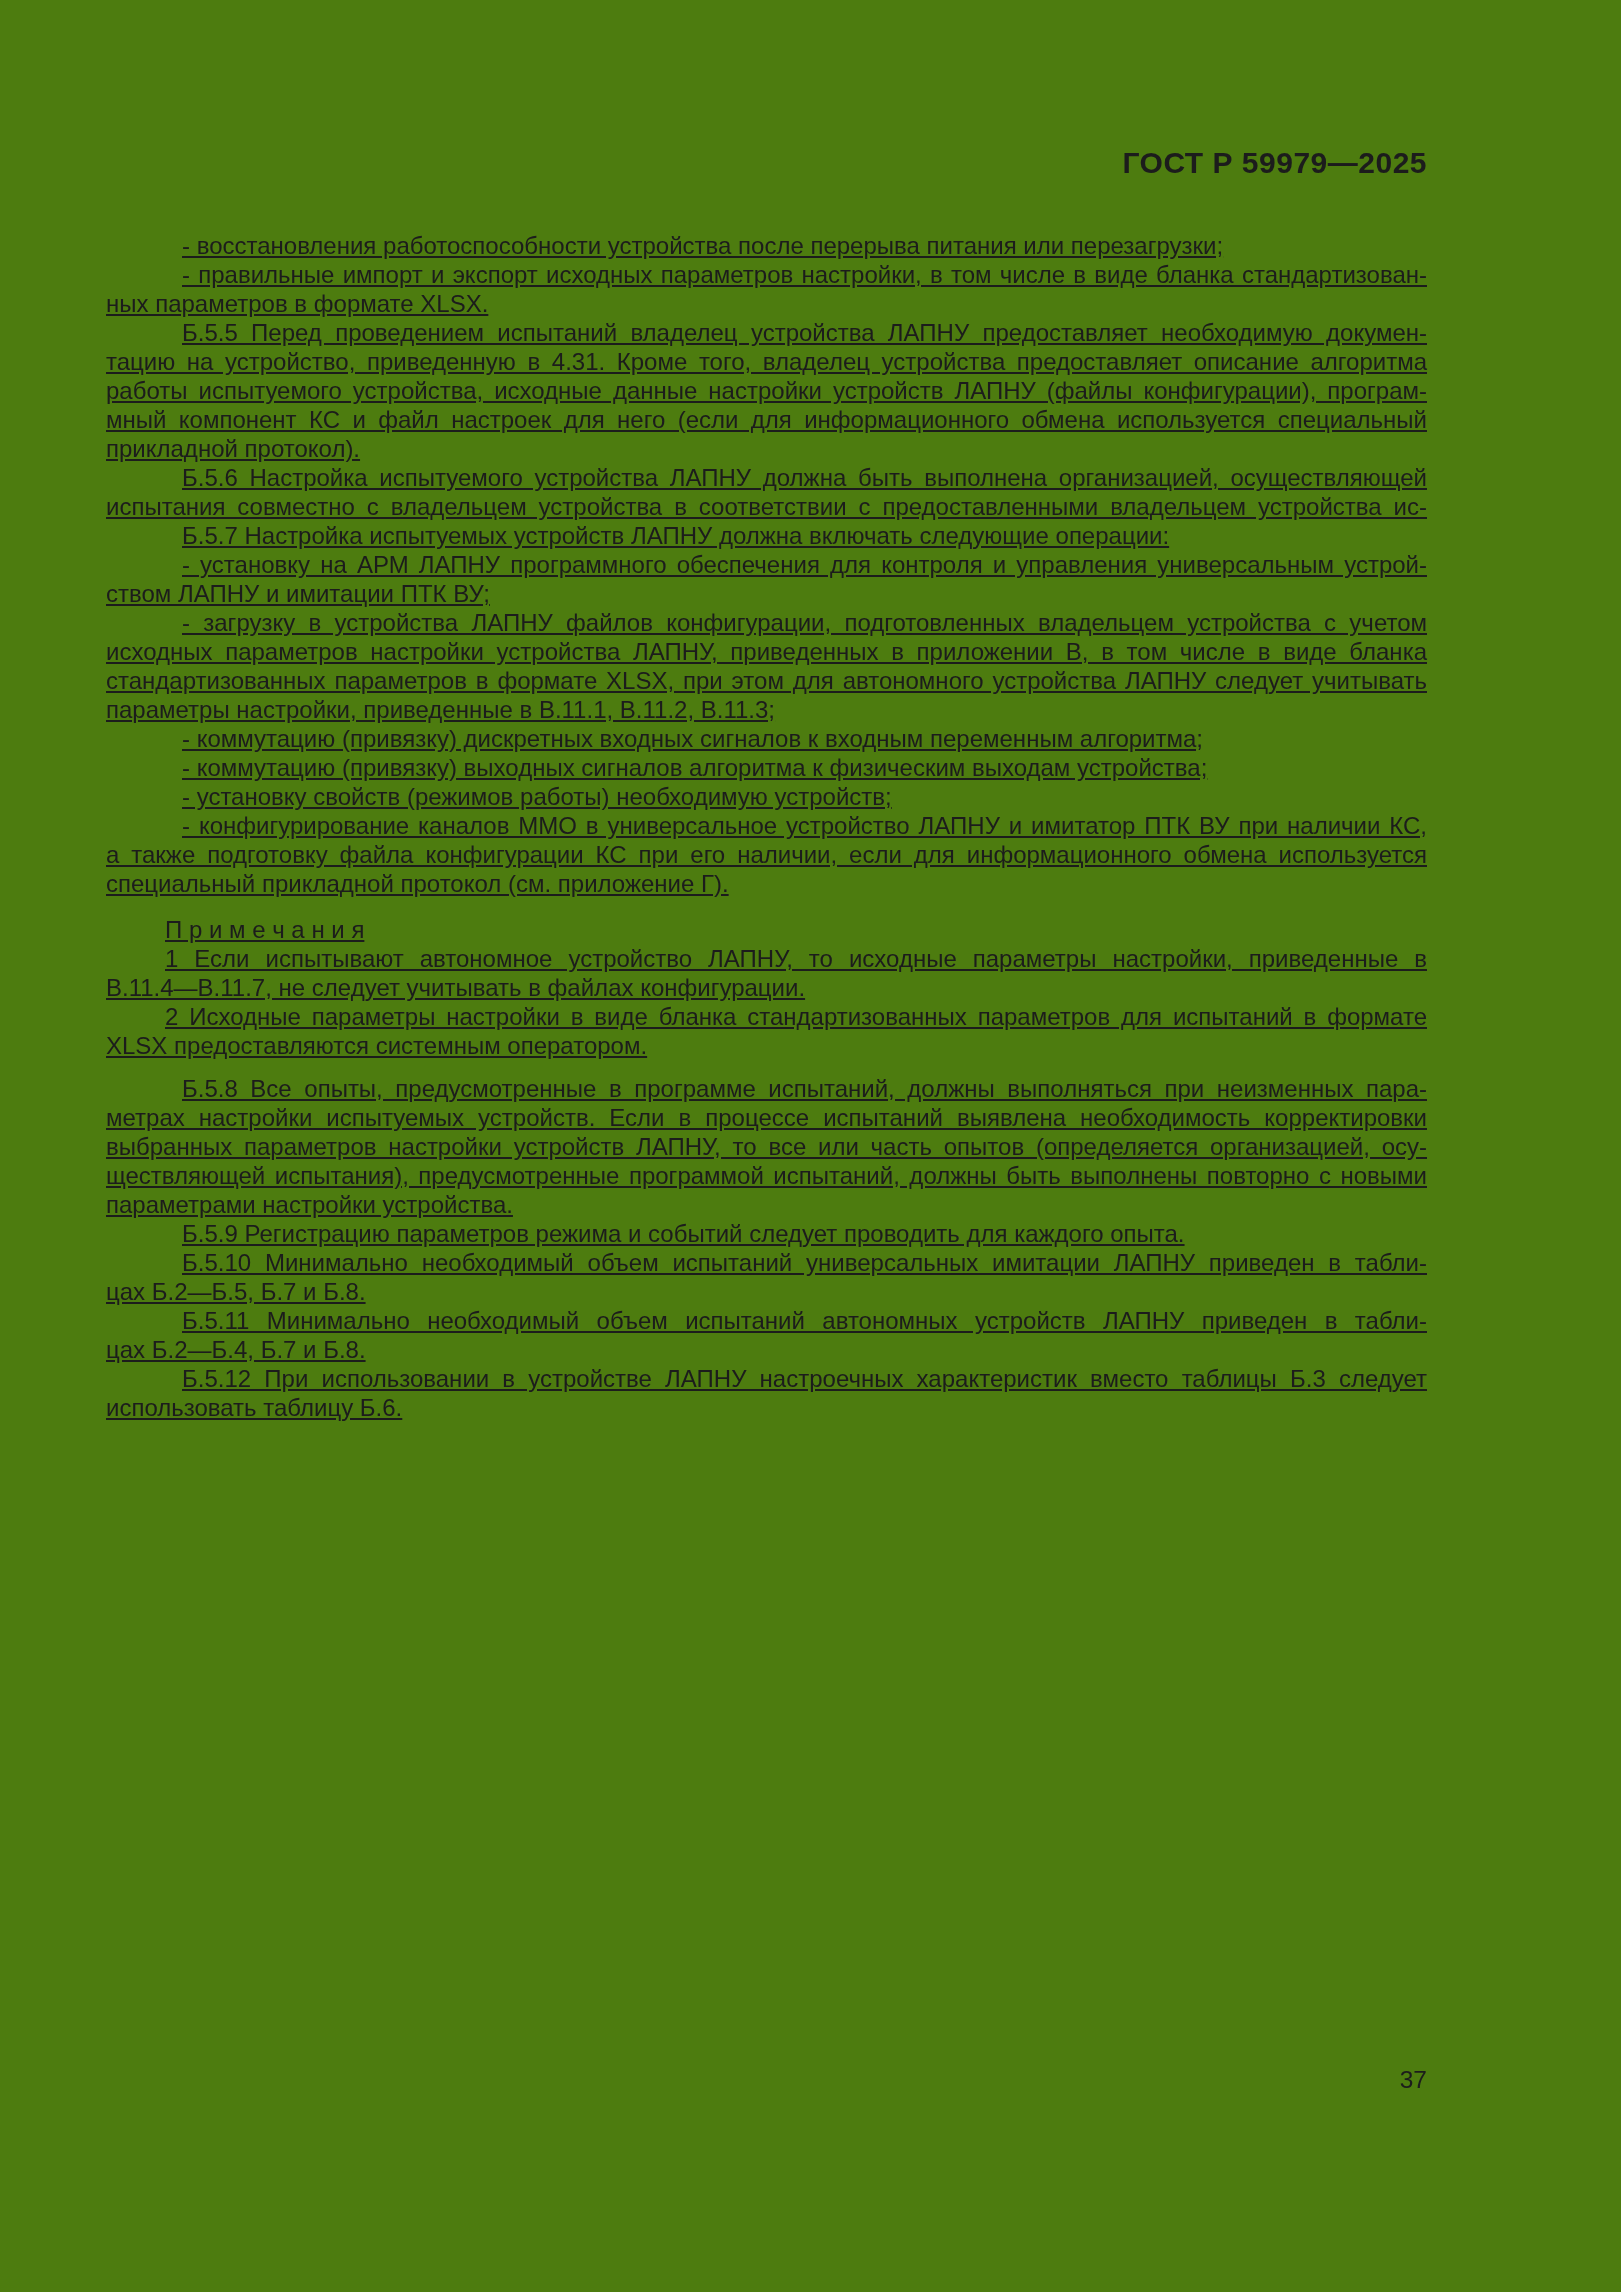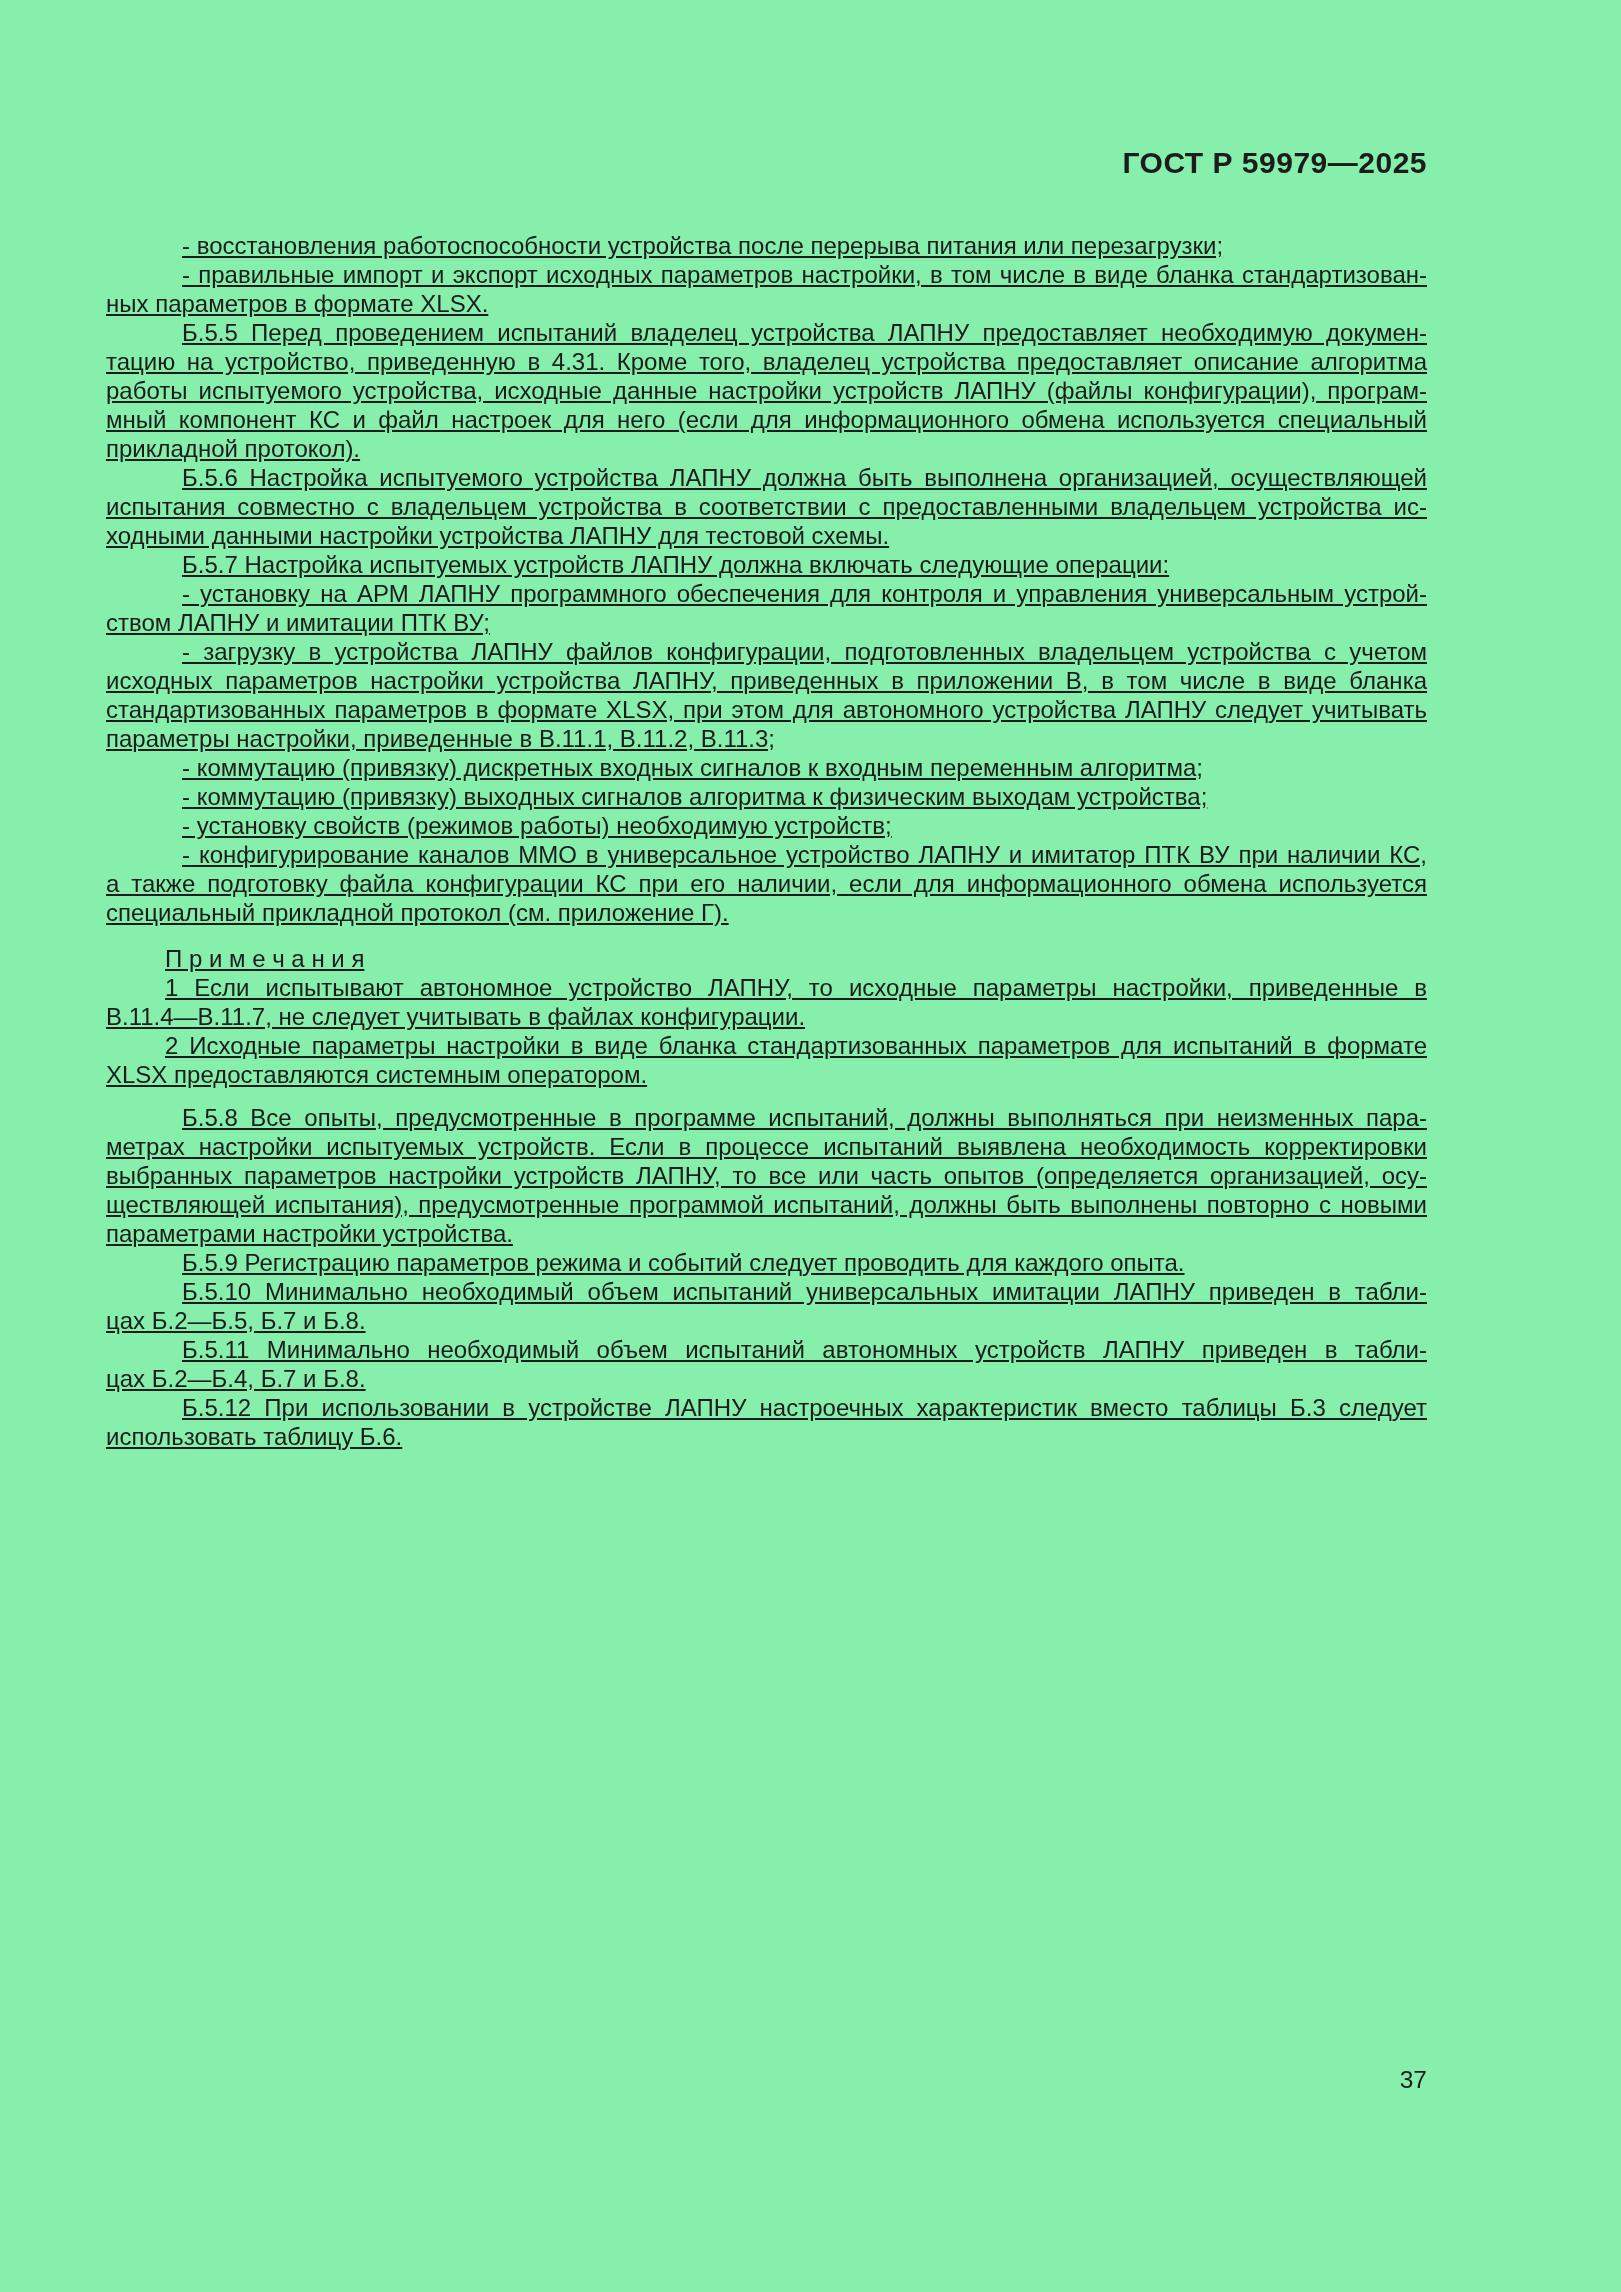--- a/index.html
+++ b/index.html
@@ -4,21 +4,21 @@
 <style>
   html, body {
     margin: 0;
     padding: 0;
     background: #e8e8e8;
   }
   .page {
     position: relative;
     width: 1621px;
     height: 2293px;
-    background: #86efac;
+    background: #4d7c0f;
     font-family: "Liberation Sans", "DejaVu Sans", sans-serif;
     color: #1c1c1c;
     overflow: hidden;
   }
   .doc-header {
     position: absolute;
     top: 145px;
     left: 106px;
     width: 1321px;
     text-align: right;
@@ -73,21 +73,20 @@
       <div class="block para">
         <div class="line first">Б.5.5 Перед проведением испытаний владелец устройства ЛАПНУ предоставляет необходимую докумен-</div>
         <div class="line">тацию на устройство, приведенную в 4.31. Кроме того, владелец устройства предоставляет описание алгоритма</div>
         <div class="line">работы испытуемого устройства, исходные данные настройки устройств ЛАПНУ (файлы конфигурации), програм-</div>
         <div class="line">мный компонент КС и файл настроек для него (если для информационного обмена используется специальный</div>
         <div class="line last">прикладной протокол).</div>
       </div>
       <div class="block para">
         <div class="line first">Б.5.6 Настройка испытуемого устройства ЛАПНУ должна быть выполнена организацией, осуществляющей</div>
         <div class="line">испытания совместно с владельцем устройства в соответствии с предоставленными владельцем устройства ис-</div>
-        <div class="line last">ходными данными настройки устройства ЛАПНУ для тестовой схемы.</div>
       </div>
       <div class="block para">
         <div class="line first last">Б.5.7 Настройка испытуемых устройств ЛАПНУ должна включать следующие операции:</div>
       </div>
       <div class="block para">
         <div class="line first">- установку на АРМ ЛАПНУ программного обеспечения для контроля и управления универсальным устрой-</div>
         <div class="line last">ством ЛАПНУ и имитации ПТК ВУ;</div>
       </div>
       <div class="block para">
         <div class="line first">- загрузку в устройства ЛАПНУ файлов конфигурации, подготовленных владельцем устройства с учетом</div>

